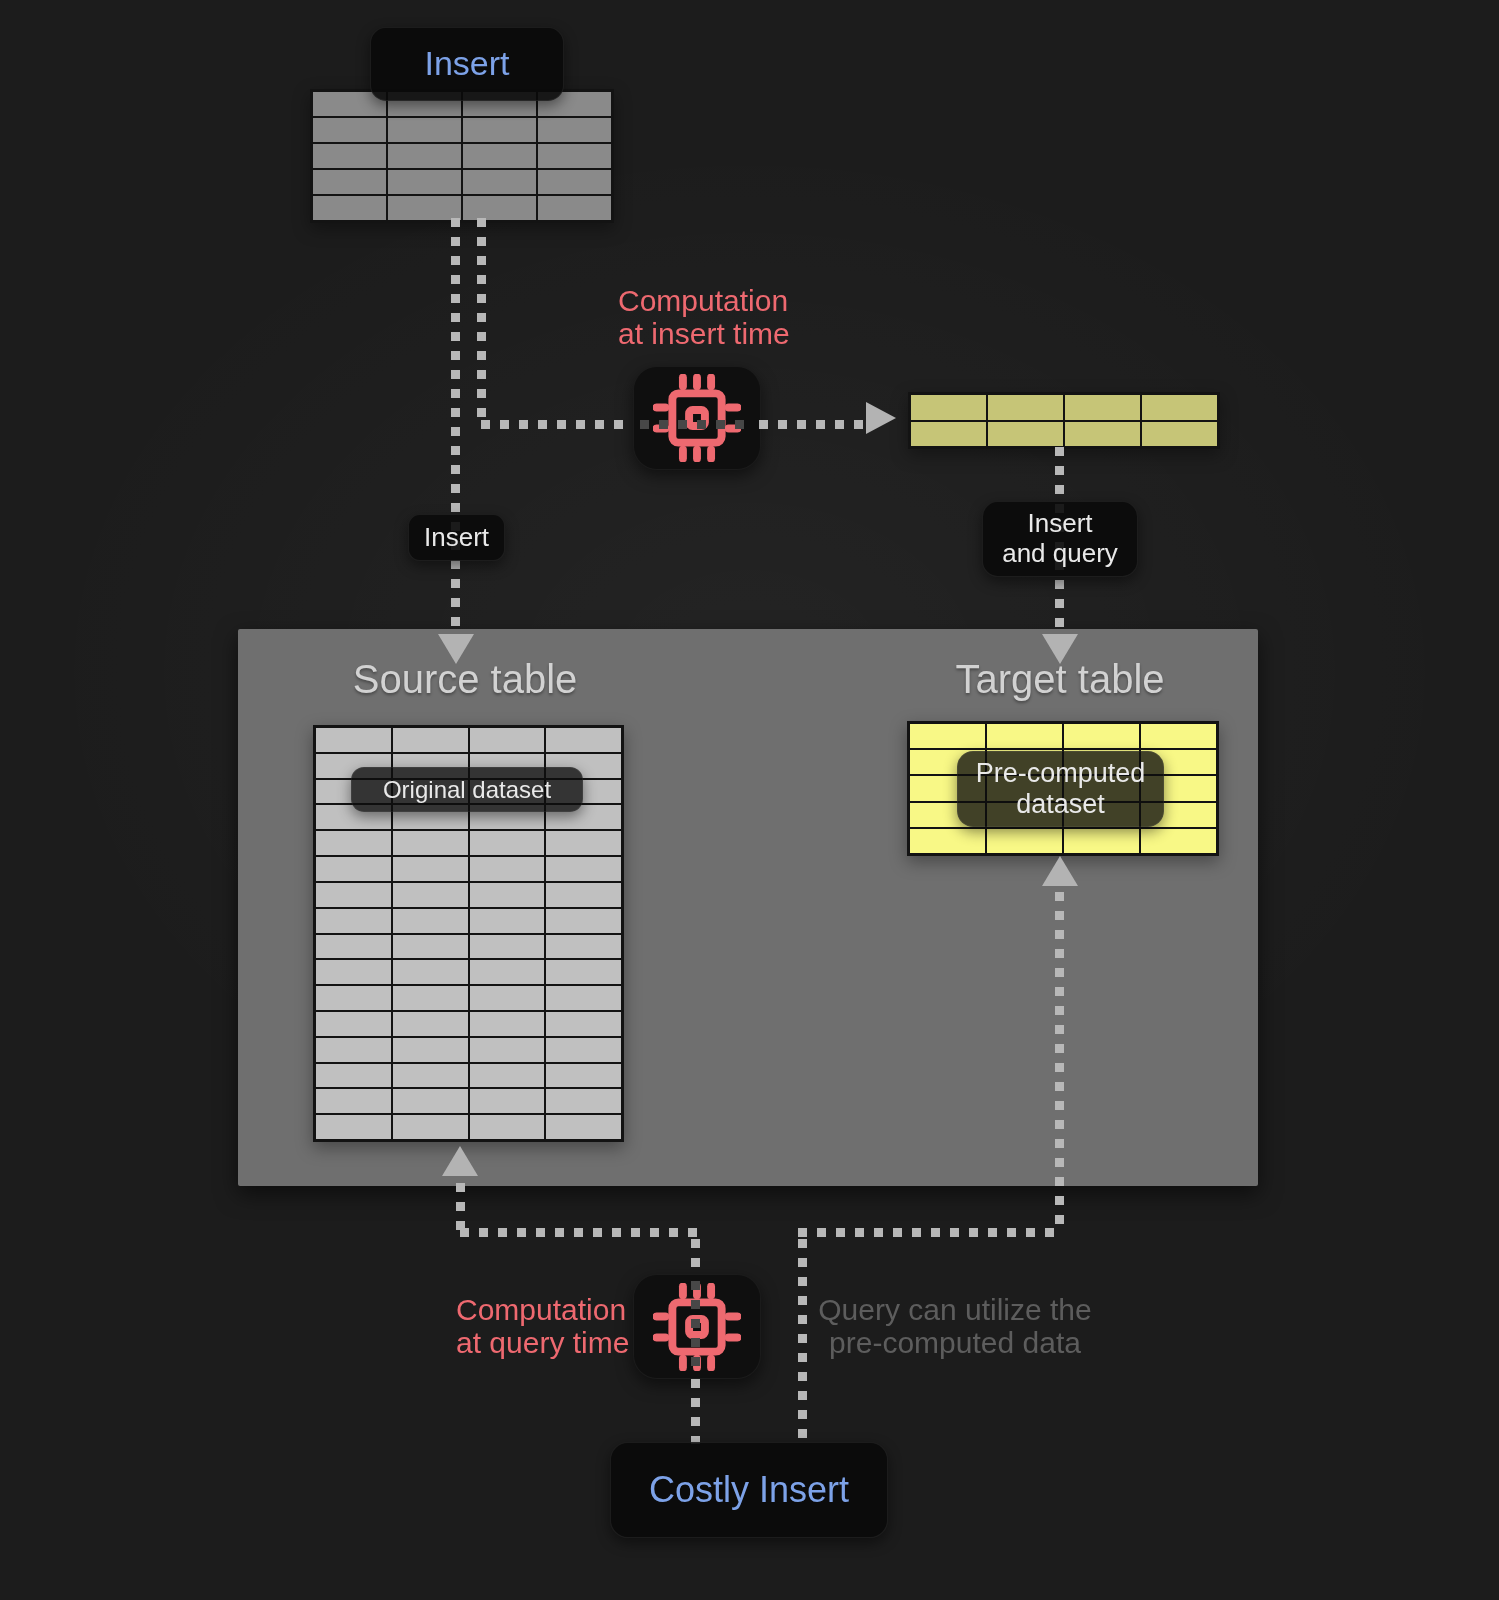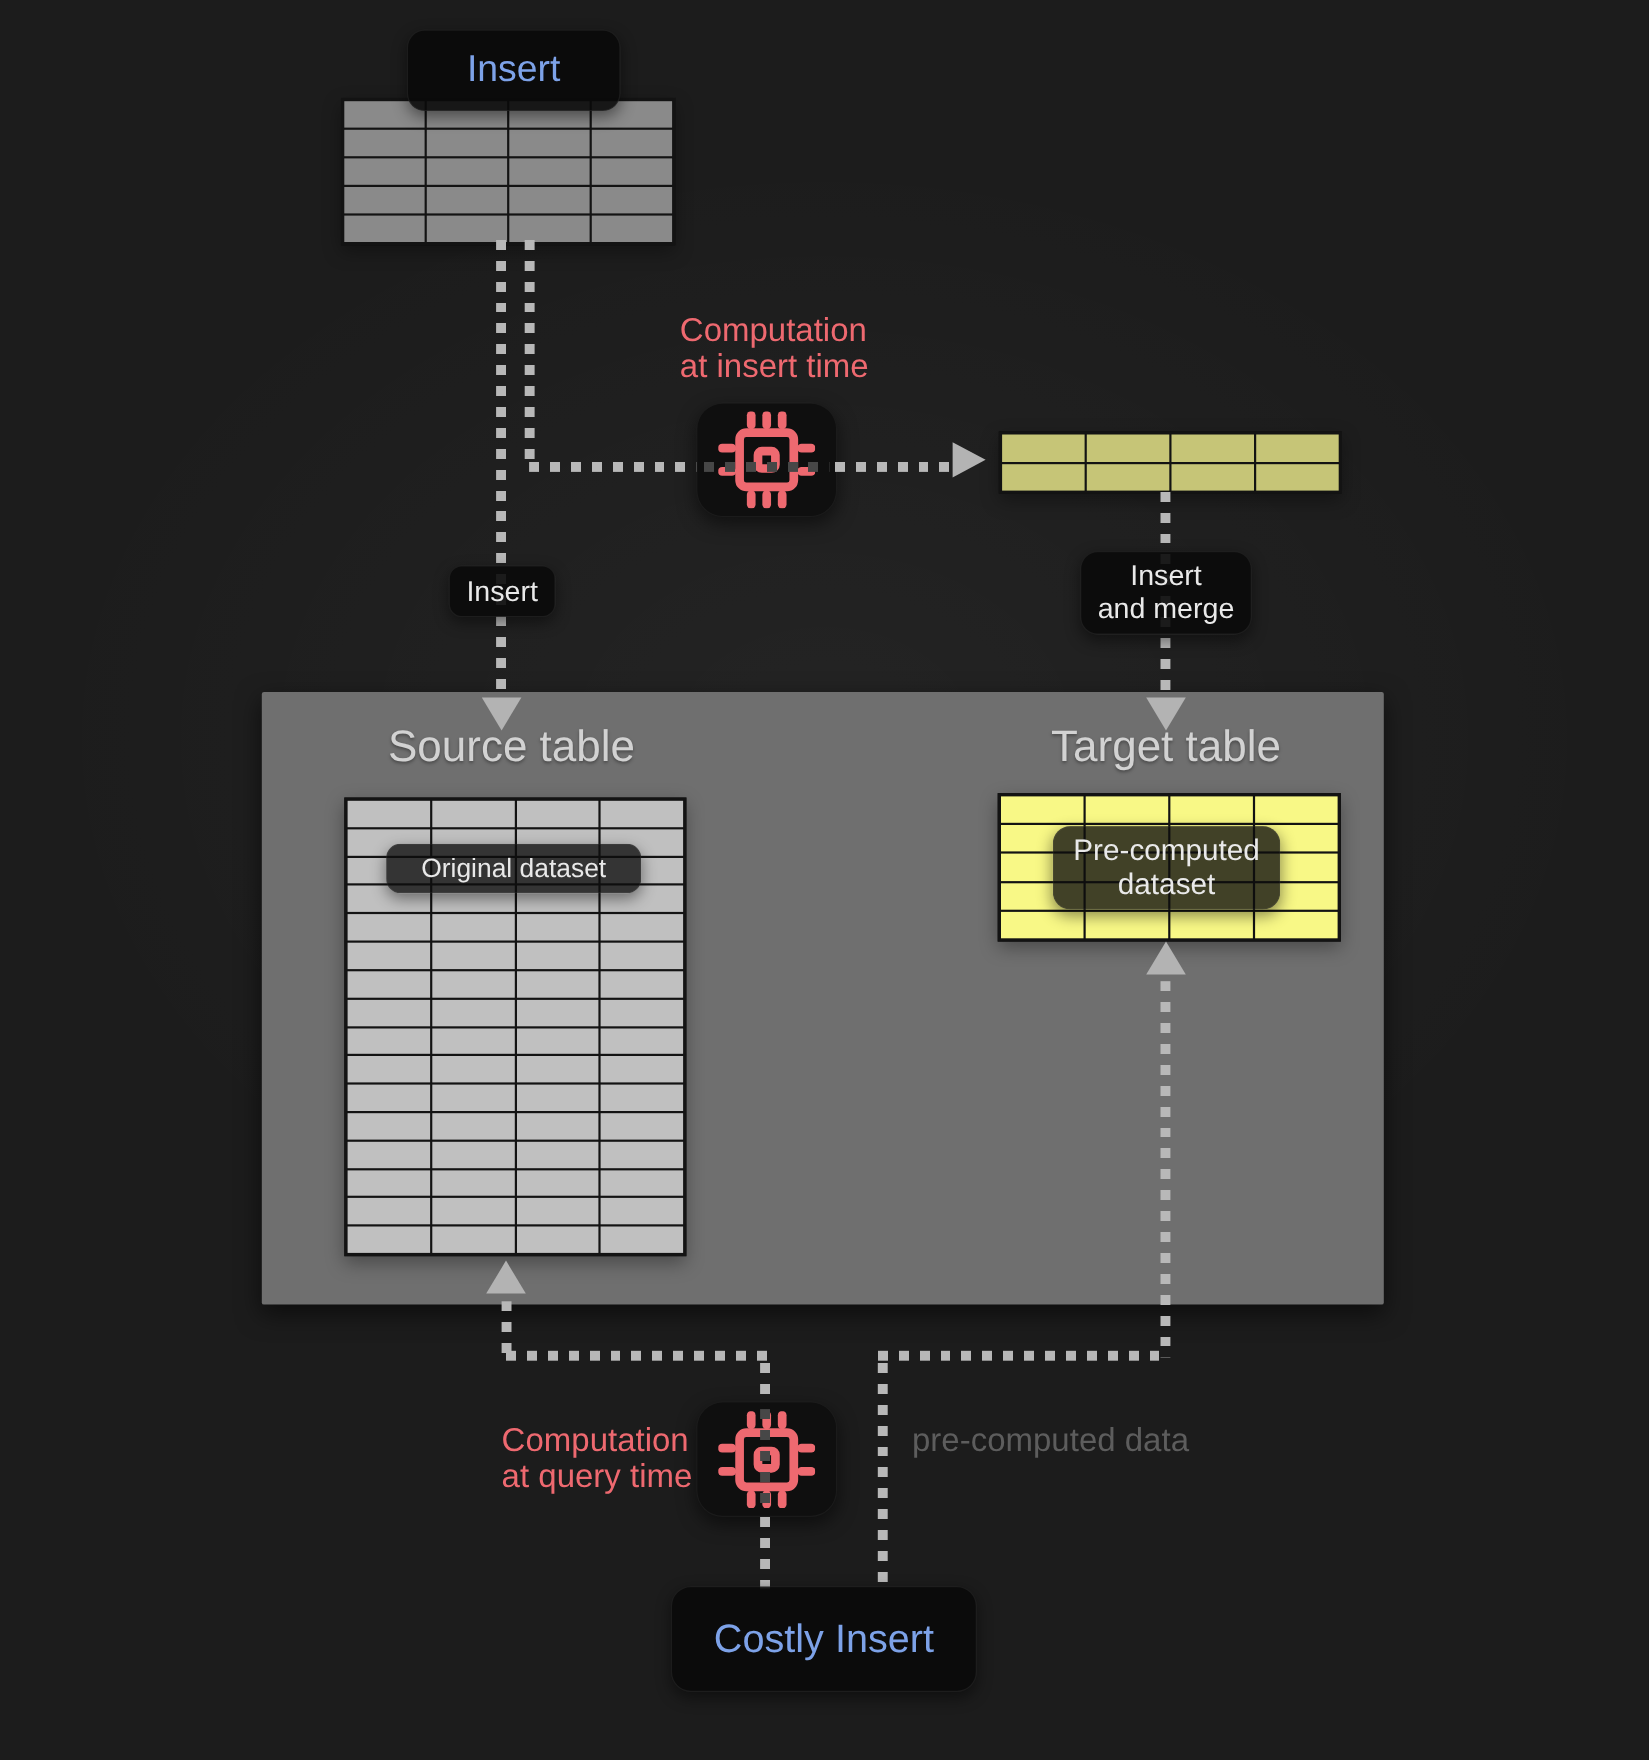--- a/index.html
+++ b/index.html
@@ -182,21 +182,21 @@
       <div class="cell"></div>
     </div>
 
   <div id="dot-d" class="dot-v"></div>
   <div id="arrow-down-right" class="arr down"></div>
   <div id="insert-mid-label" class="pill">
     <span>Insert</span>
   </div>
   <div id="insert-merge-label" class="pill">
     <div>Insert</div>
-    <div>and merge</div>
+    <div>and query</div>
   </div>
 
   <div id="source-title" class="panel-title">Source table</div>
   <div id="source-table" class="table" style="grid-template-columns: repeat(4, 1fr); grid-template-rows: repeat(16, 1fr);">
       <div class="cell"></div>
       <div class="cell"></div>
       <div class="cell"></div>
       <div class="cell"></div>
       <div class="cell"></div>
       <div class="cell"></div>
@@ -320,20 +320,21 @@
           <line x1="66" y1="86" x2="66" y2="96"></line>
         <line x1="4" y1="38" x2="14" y2="38"></line>
           <line x1="4" y1="62" x2="14" y2="62"></line>
         <line x1="86" y1="38" x2="96" y2="38"></line>
           <line x1="86" y1="62" x2="96" y2="62"></line>
       </g>
     </svg>
   </div>
 
   <div id="query-note-text" class="note-text">
+    <div>Query can utilize the</div>
     <div>pre-computed data</div>
   </div>
 
   <div id="costly-query-box" class="pill">
     <span>Costly Insert</span>
   </div>
 
 </div>
 
 </body></html>

